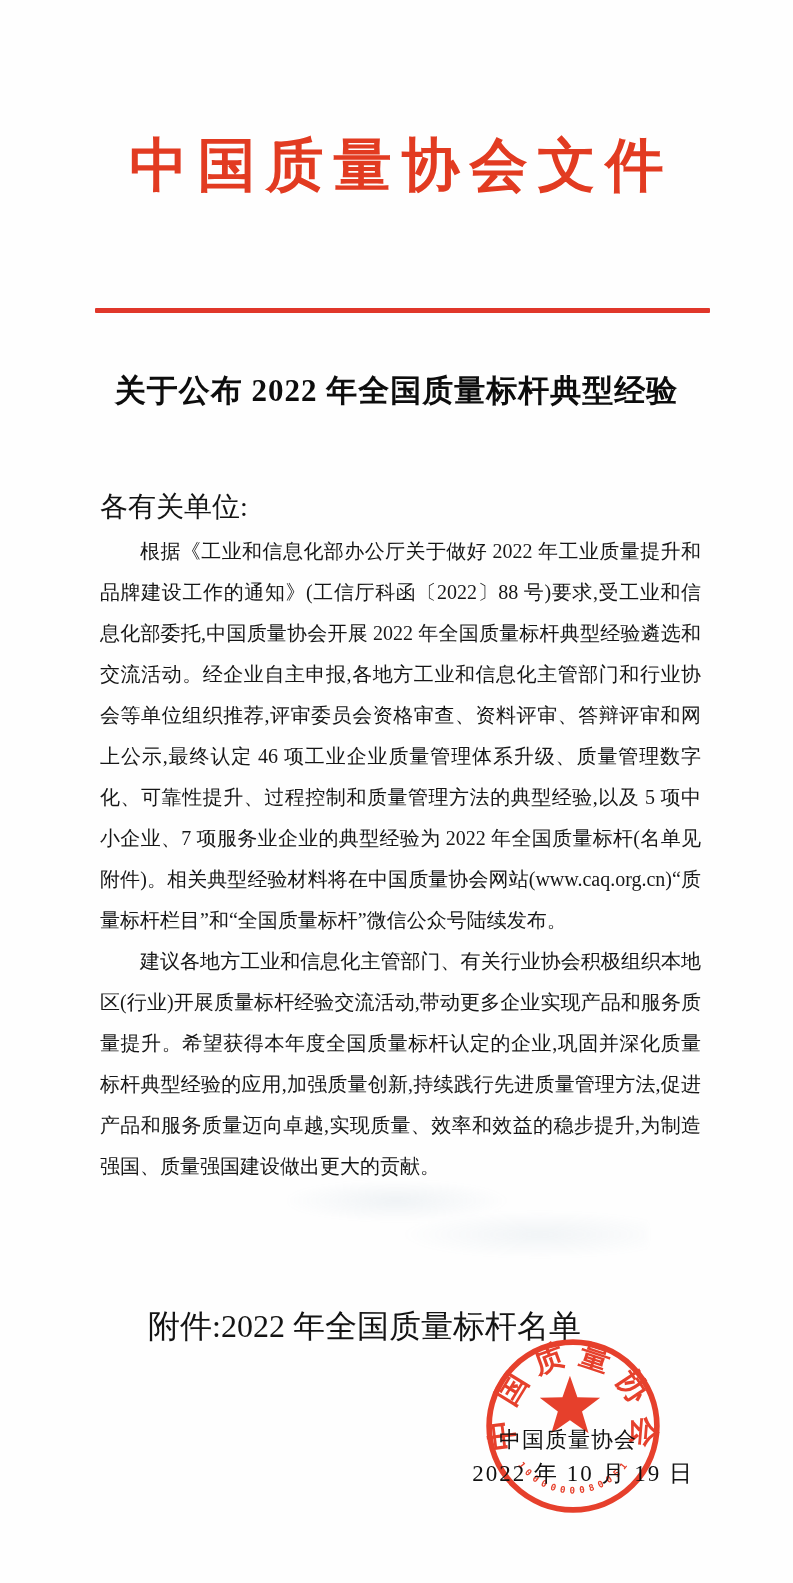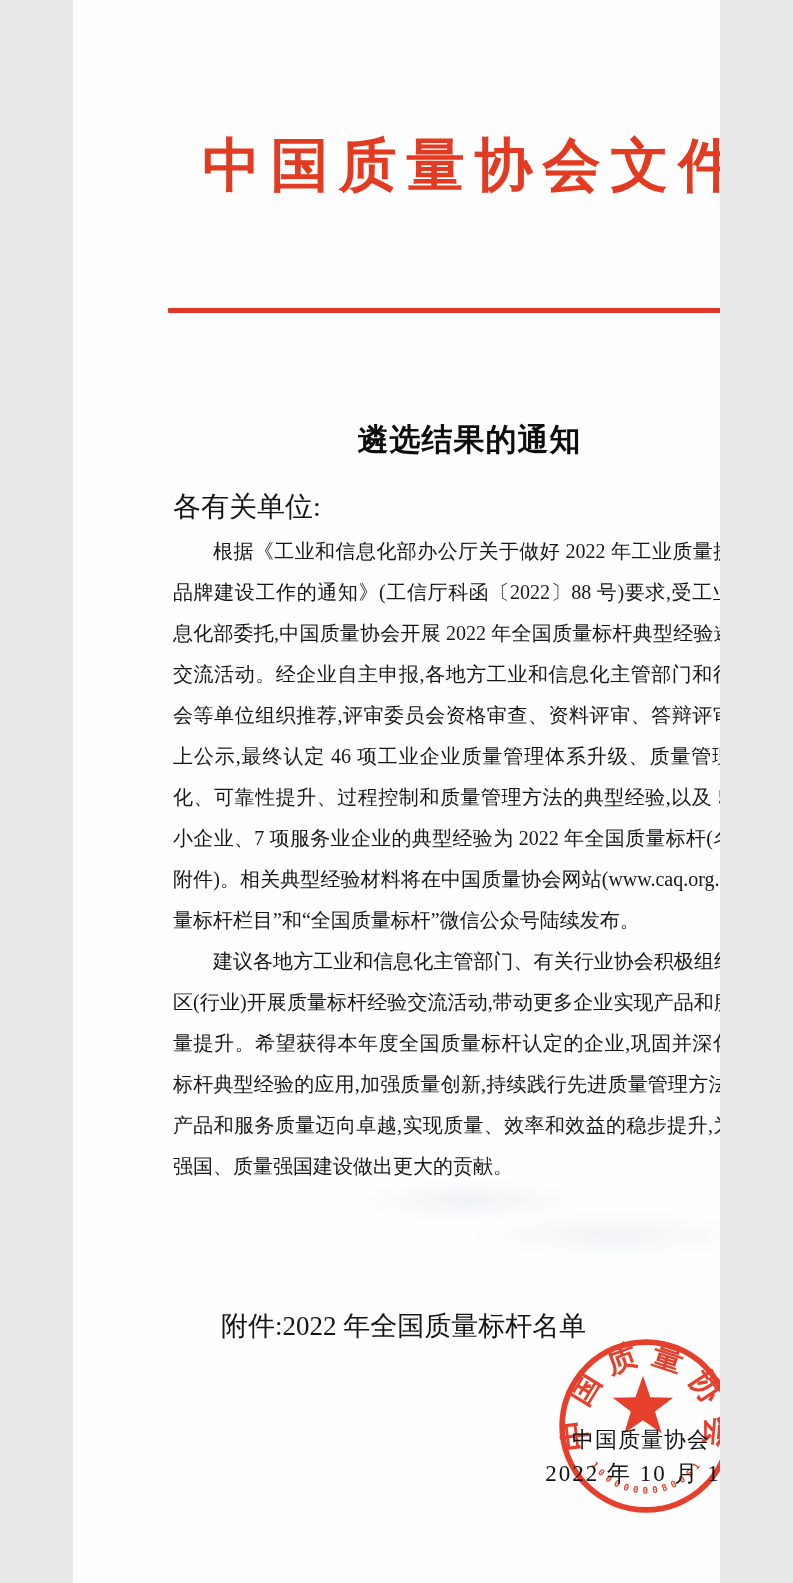--- a/index.html
+++ b/index.html
@@ -3,21 +3,21 @@
 <meta charset="utf-8">
 <style>
   html, body {
     margin: 0;
     padding: 0;
     background: #e9e9e9;
     font-family: "Liberation Serif", "DejaVu Serif", serif;
   }
   .page {
     position: relative;
-    width: 647px;
+    width: 793px;
     height: 1583px;
     margin: 0 auto;
     background: #fefefe;
     overflow: hidden;
     color: #151515;
   }
   
   .org-title {
     position: absolute;
     top: 133px;
@@ -89,21 +89,21 @@
     text-justify: inter-ideograph;
     text-indent: 2em;
     color: #161616;
     word-break: break-all;
     overflow-wrap: break-word;
   }
   .attachment {
     position: absolute;
     top: 1310px;
     left: 148px;
-    font-size: 27px;
+    font-size: 32px;
     line-height: 33px;
     color: #141414;
   }
   
   .ink-bleed {
     position: absolute;
     top: 1182px;
     left: 288px;
     width: 360px;
     height: 75px;
@@ -162,22 +162,21 @@
 <body>
 
 <div class="page">
 
   <div class="org-title">中国质量协会文件</div>
 
 
   <div class="red-divider"></div>
 
   <h1 class="notice-title">
-    <br>
-    <span>遴选结果的通知</span>
+    <span>关于公布 2022 年全国质量标杆典型经验</span><br>
   </h1>
 
   <div class="salutation">各有关单位:</div>
 
   <div class="body-block">
     <p>根据《工业和信息化部办公厅关于做好 2022 年工业质量提升和品牌建设工作的通知》(工信厅科函〔2022〕88 号)要求,受工业和信息化部委托,中国质量协会开展 2022 年全国质量标杆典型经验遴选和交流活动。经企业自主申报,各地方工业和信息化主管部门和行业协会等单位组织推荐,评审委员会资格审查、资料评审、答辩评审和网上公示,最终认定 46 项工业企业质量管理体系升级、质量管理数字化、可靠性提升、过程控制和质量管理方法的典型经验,以及 5 项中小企业、7 项服务业企业的典型经验为 2022 年全国质量标杆(名单见附件)。相关典型经验材料将在中国质量协会网站(www.caq.org.cn)“质量标杆栏目”和“全国质量标杆”微信公众号陆续发布。</p>
     <p>建议各地方工业和信息化主管部门、有关行业协会积极组织本地区(行业)开展质量标杆经验交流活动,带动更多企业实现产品和服务质量提升。希望获得本年度全国质量标杆认定的企业,巩固并深化质量标杆典型经验的应用,加强质量创新,持续践行先进质量管理方法,促进产品和服务质量迈向卓越,实现质量、效率和效益的稳步提升,为制造强国、质量强国建设做出更大的贡献。</p>
   </div>
 
   <div class="attachment">附件:2022 年全国质量标杆名单</div>

